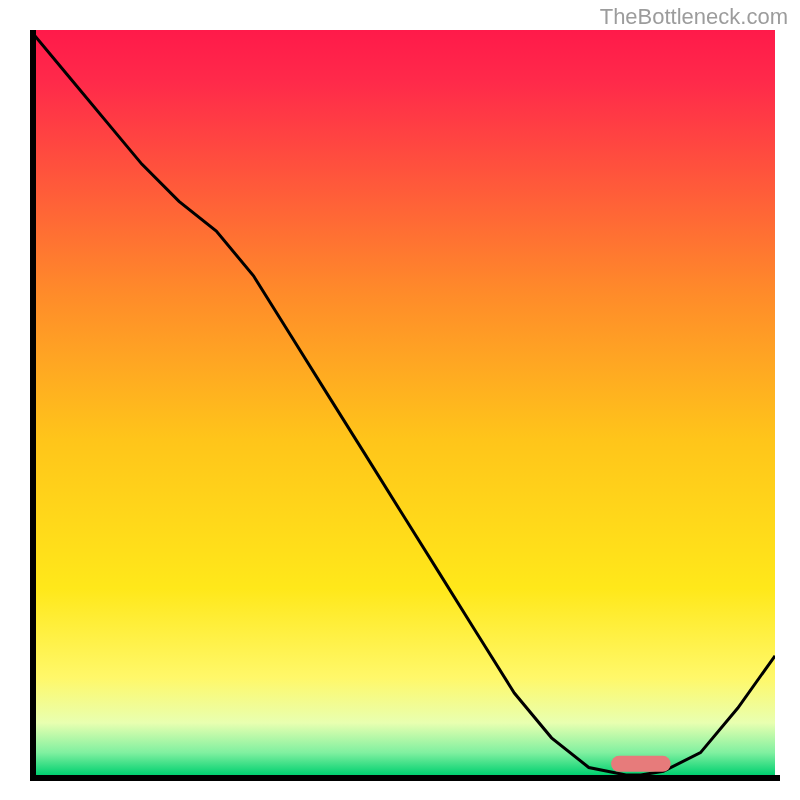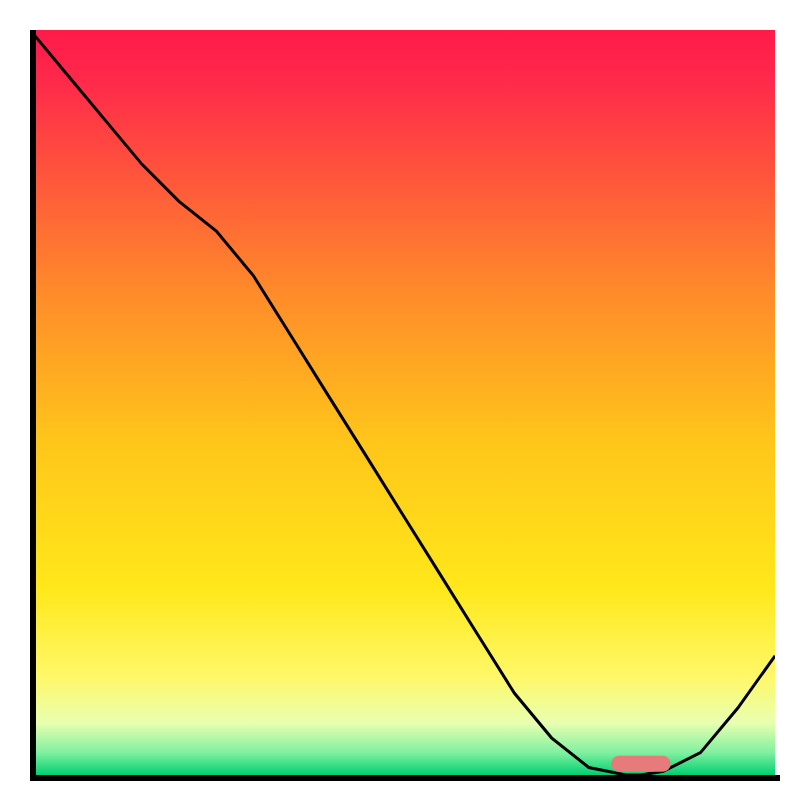--- a/index.html
+++ b/index.html
@@ -48,20 +48,21 @@
     background: #000;
   }
   svg {
     display: block;
   }
 </style>
 </head>
 <body>
 
 <div class="container">
+  <div class="watermark">TheBottleneck.com</div>
 
   <div class="plot-area">
     <svg id="chart-svg" width="745" height="745" viewBox="0 0 745 745">
       <defs>
         <linearGradient id="bg-grad" x1="0" y1="0" x2="0" y2="1">
             <stop offset="0%" stop-color="#ff1a4a"></stop>
             <stop offset="7.000000000000001%" stop-color="#ff2a4a"></stop>
             <stop offset="35%" stop-color="#ff8a2a"></stop>
             <stop offset="55.00000000000001%" stop-color="#ffc51a"></stop>
             <stop offset="75%" stop-color="#ffe81a"></stop>

